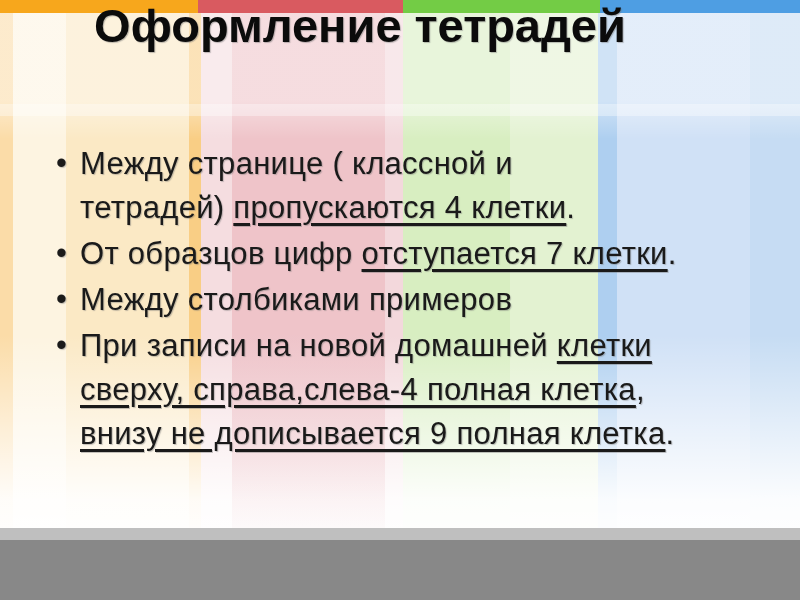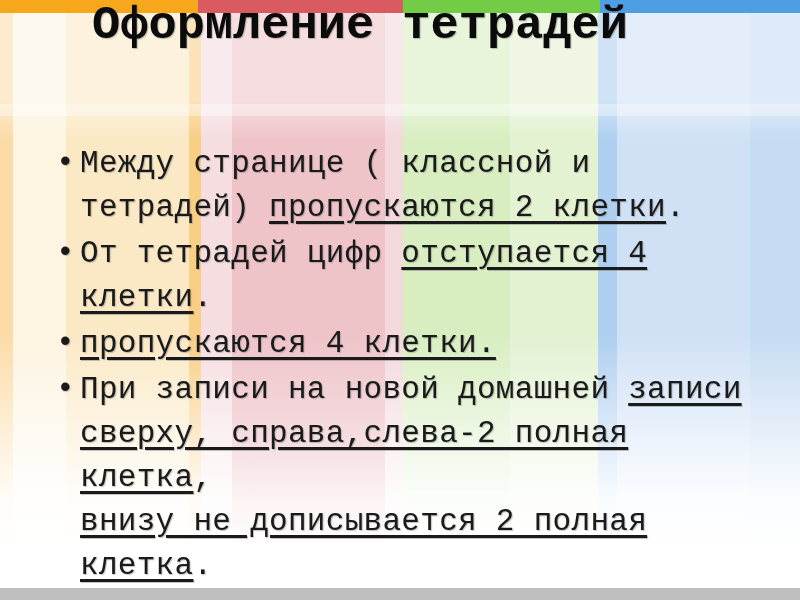--- a/index.html
+++ b/index.html
@@ -1,20 +1,20 @@
 <!DOCTYPE html>
 <html><head>
 <meta charset="utf-8">
 <style>
   html,body{margin:0;padding:0;background:#888;}
   .slide{
     position:relative;
-    width:800px;height:600px;
+    width:800px;height:540px;
     overflow:hidden;
-    font-family:Liberation Mono, monospace;
+    font-family:Liberation Sans, sans-serif;
     
     background:linear-gradient(to right,
       #FBDCA8 0 13px,
       #FDF4E1 13px 66px,
       #FBE9C5 66px 189px,
       #F9CE85 189px 201px,
       #F5DDE0 201px 232px,
       #EFC4C9 232px 385px,
       #F3D8DC 385px 403px,
       #D8EEC1 403px 510px,
@@ -95,28 +95,27 @@
   <div class="top-strip"></div>
   <div class="bottom-bar"></div>
 
   <div class="title">
     <div>Оформление тетрадей</div>
   </div>
 
   <div class="content">
       <div class="bullet">
         <div class="line"><span class="marker">•</span><span>Между странице ( классной и</span></div>
-        <div class="line"><span>тетрадей) </span><span class="u">пропускаются 2 клетки</span><span>.</span></div>
+        <div class="line"><span>тетрадей) </span><span class="u">пропускаются 4 клетки</span><span>.</span></div>
       </div>
       <div class="bullet">
-        <div class="line"><span class="marker">•</span><span>От тетрадей цифр </span><span class="u">отступается 4 клетки</span><span>.</span></div>
+        <div class="line"><span class="marker">•</span><span>От образцов цифр </span><span class="u">отступается 7 клетки</span><span>.</span></div>
       </div>
       <div class="bullet">
-        <div class="line"><span class="marker">•</span></div>
-        <div class="line"><span class="u">пропускаются 4 клетки.</span></div>
+        <div class="line"><span class="marker">•</span><span>Между столбиками примеров</span></div>
       </div>
       <div class="bullet">
-        <div class="line"><span class="marker">•</span><span>При записи на новой домашней </span><span class="u">записи</span></div>
-        <div class="line"><span class="u">сверху, справа,слева-2 полная клетка</span><span>,</span></div>
-        <div class="line"><span class="u">внизу не дописывается 2 полная клетка</span><span>.</span></div>
+        <div class="line"><span class="marker">•</span><span>При записи на новой домашней </span><span class="u">клетки</span></div>
+        <div class="line"><span class="u">сверху, справа,слева-4 полная клетка</span><span>,</span></div>
+        <div class="line"><span class="u">внизу не дописывается 9 полная клетка</span><span>.</span></div>
       </div>
     </div>
 </div>
 
 </body></html>

